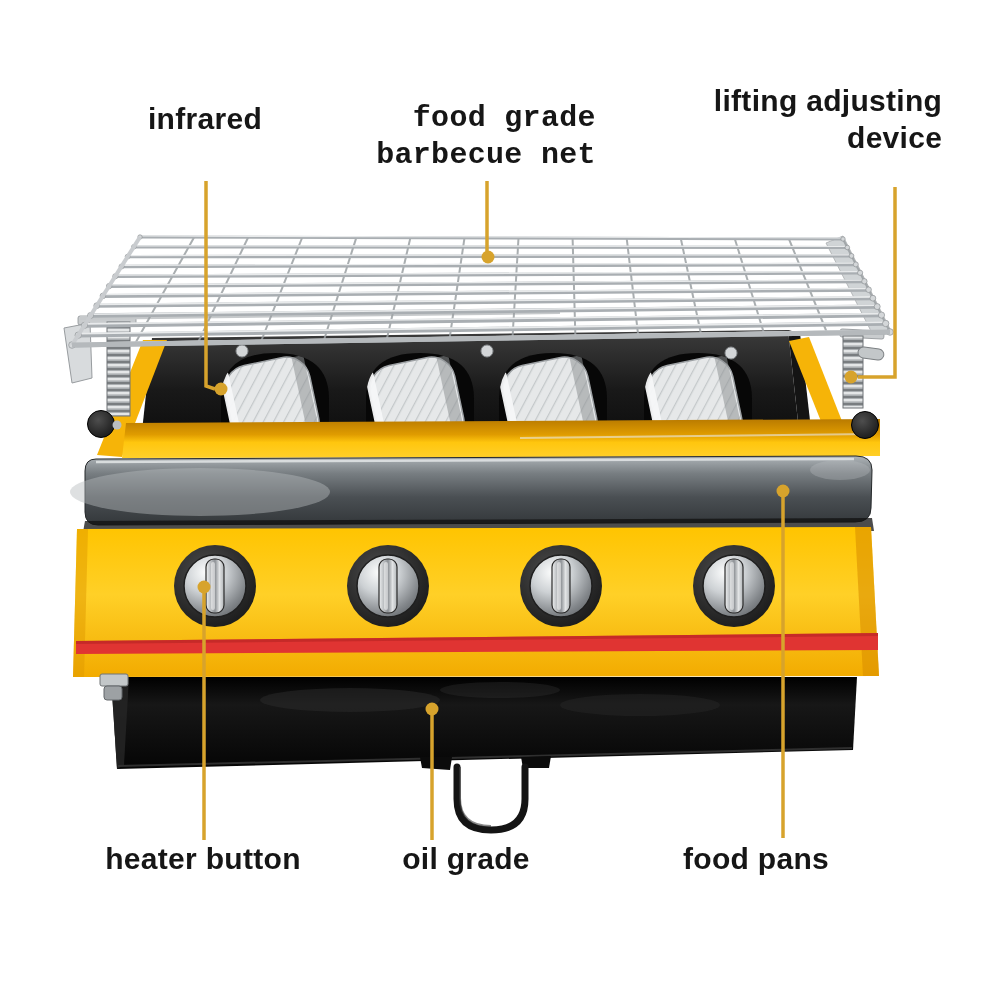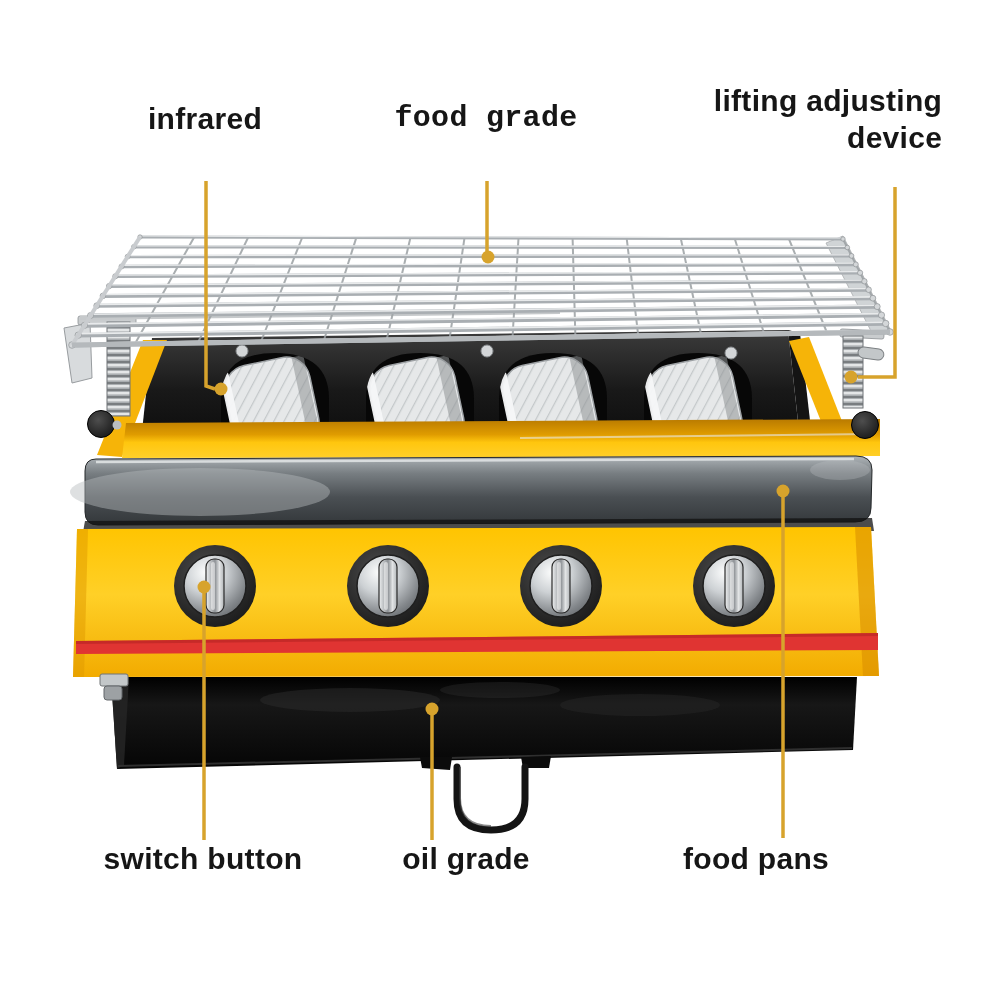--- a/index.html
+++ b/index.html
@@ -293,26 +293,27 @@
       <circle cx="783" cy="491" r="6.5"></circle>
     </g>
   </g>
 </svg>
 
 <div class="lbl" id="lbl-infrared">
   <div>infrared</div>
 </div>
 <div class="lbl" id="lbl-net">
   <div>food grade</div>
+  <div>barbecue net</div>
 </div>
 <div class="lbl" id="lbl-lift">
   <div>lifting adjusting</div>
   <div>device</div>
 </div>
 <div class="lbl" id="lbl-switch">
-  <div>switch button</div>
+  <div>heater button</div>
 </div>
 <div class="lbl" id="lbl-oil">
   <div>oil grade</div>
 </div>
 <div class="lbl" id="lbl-food">
   <div>food pans</div>
 </div>
 
 </body></html>

